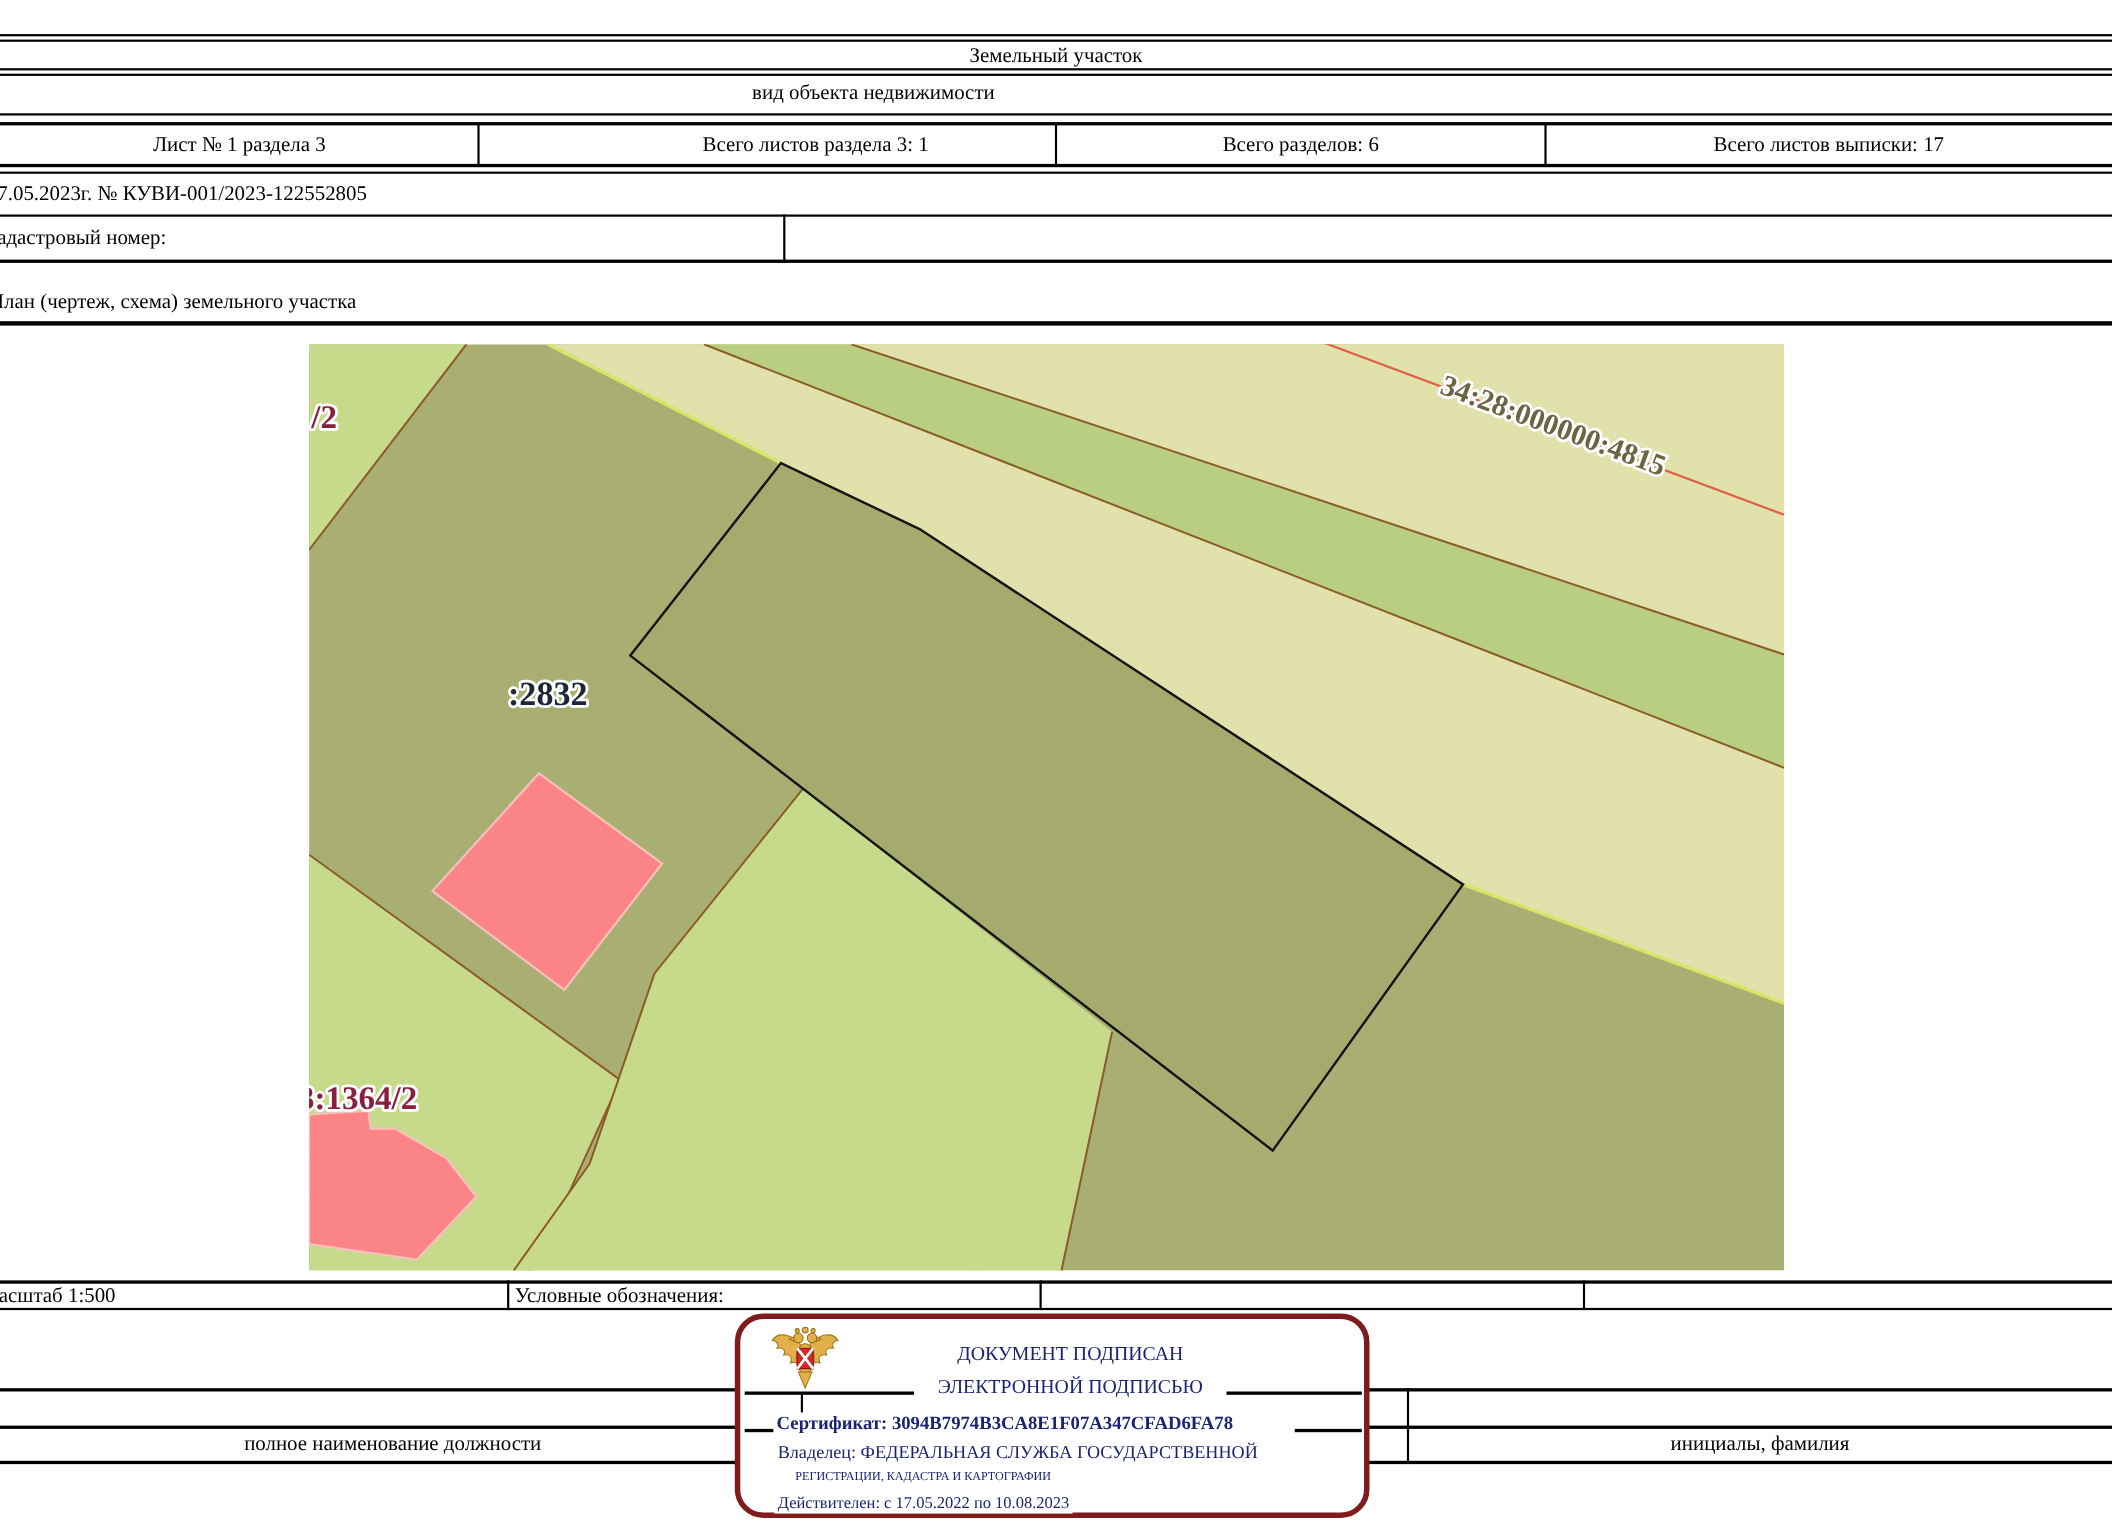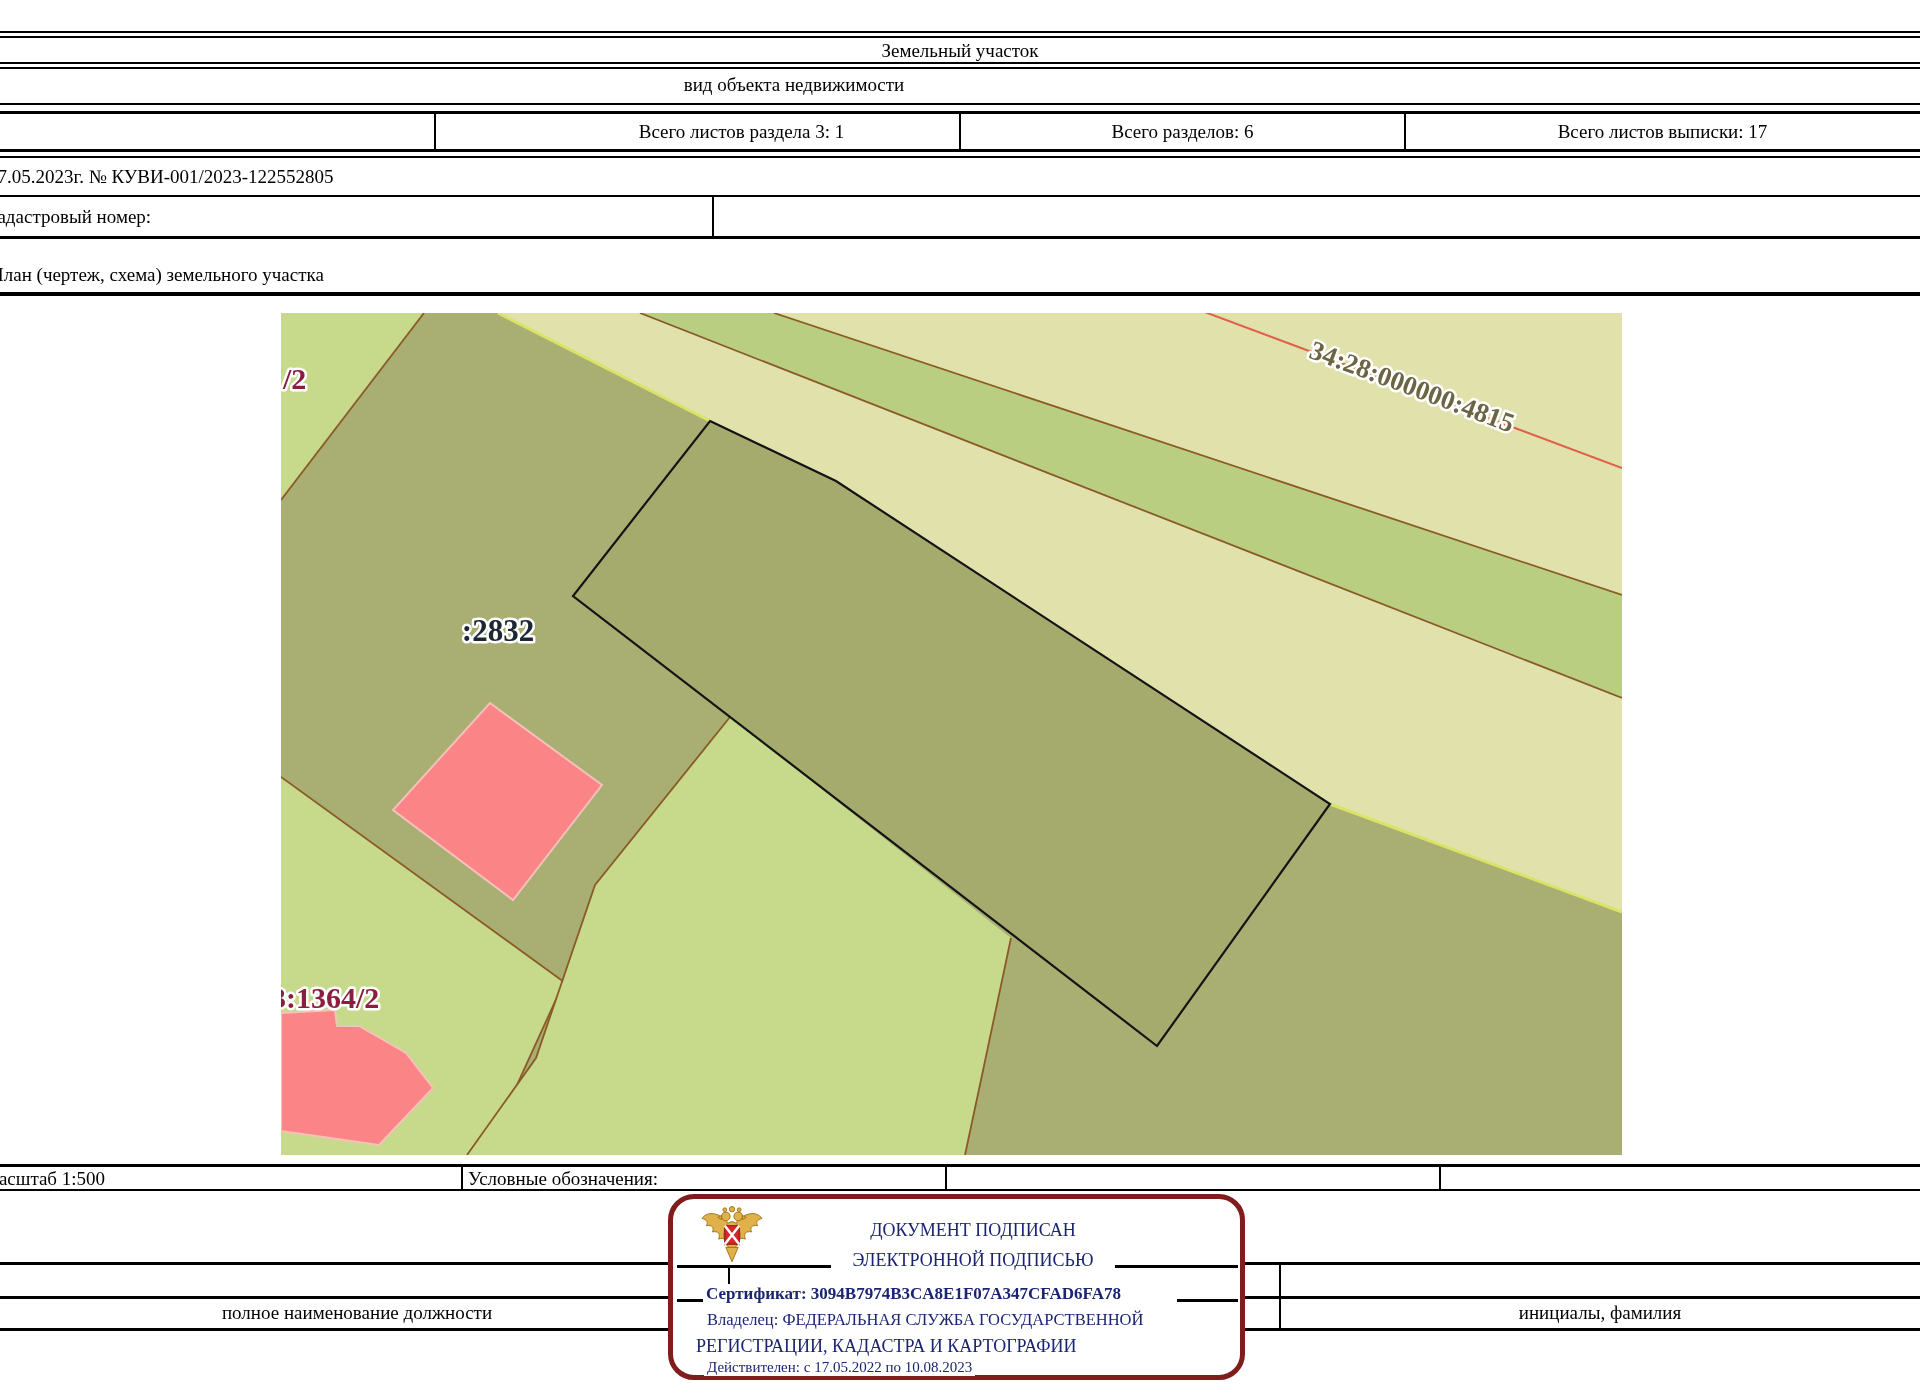--- a/index.html
+++ b/index.html
@@ -30,20 +30,21 @@
   <div class="txt center" style="left:0;top:40px;width:1920px;height:22px;line-height:22px;">Земельный участок</div>
 
   <div class="hline" style="top:62px;height:2px;"></div>
   <div class="hline" style="top:67px;height:2px;"></div>
 
   <div class="txt center" style="left:0;top:67px;width:1588px;height:36px;line-height:36px;">вид объекта недвижимости</div>
 
   <div class="hline" style="top:103px;height:2px;"></div>
   <div class="hline" style="top:111px;height:3px;"></div>
 
+  <div class="txt center cellrow" style="left:0;top:114px;width:435px;height:36px;">Лист № 1 раздела 3</div>
   <div class="txt center cellrow" style="left:435px;top:114px;width:525px;height:36px;margin-left:44px;">Всего листов раздела 3: 1</div>
   <div class="txt center cellrow" style="left:960px;top:114px;width:445px;height:36px;">Всего разделов: 6</div>
   <div class="txt center cellrow" style="left:1405px;top:114px;width:515px;height:36px;">Всего листов выписки: 17</div>
   <div class="vline" style="left:434px;top:112px;height:38px;"></div>
   <div class="vline" style="left:959px;top:112px;height:38px;"></div>
   <div class="vline" style="left:1404px;top:112px;height:38px;"></div>
 
   <div class="hline" style="top:149px;height:3px;"></div>
   <div class="hline" style="top:156px;height:2px;"></div>
 
@@ -141,17 +142,17 @@
     <div class="sline" style="left:55px;top:68px;width:2px;height:21px;"></div>
     <div class="sline" style="left:4px;top:100px;width:27px;height:2.5px;"></div>
     <div class="sline" style="left:504px;top:100px;width:61px;height:2.5px;"></div>
 
     <div class="stxt center" style="left:158px;top:16px;width:278px;font-size:18px;line-height:30px;text-align:center;">
       <div>ДОКУМЕНТ ПОДПИСАН</div>
       <div>ЭЛЕКТРОННОЙ ПОДПИСЬЮ</div>
     </div>
     <div class="stxt" style="left:30px;top:85px;font-size:17px;font-weight:bold;">Сертификат: 3094B7974B3CA8E1F07A347CFAD6FA78</div>
     <div class="stxt" style="left:31px;top:111px;font-size:16.5px;">Владелец: ФЕДЕРАЛЬНАЯ СЛУЖБА ГОСУДАРСТВЕННОЙ</div>
-    <div class="stxt" style="left:20px;top:137px;font-size:18px;">РЕГИСТРАЦИИ, КАДАСТРА И КАРТОГРАФИИ</div>
+    <div class="stxt" style="left:47px;top:137px;font-size:11px;">РЕГИСТРАЦИИ, КАДАСТРА И КАРТОГРАФИИ</div>
     <div class="stxt" style="left:31px;top:160px;font-size:15px;">Действителен: с 17.05.2022 по 10.08.2023</div>
   </div>
 
 </div>
 
 </body></html>

